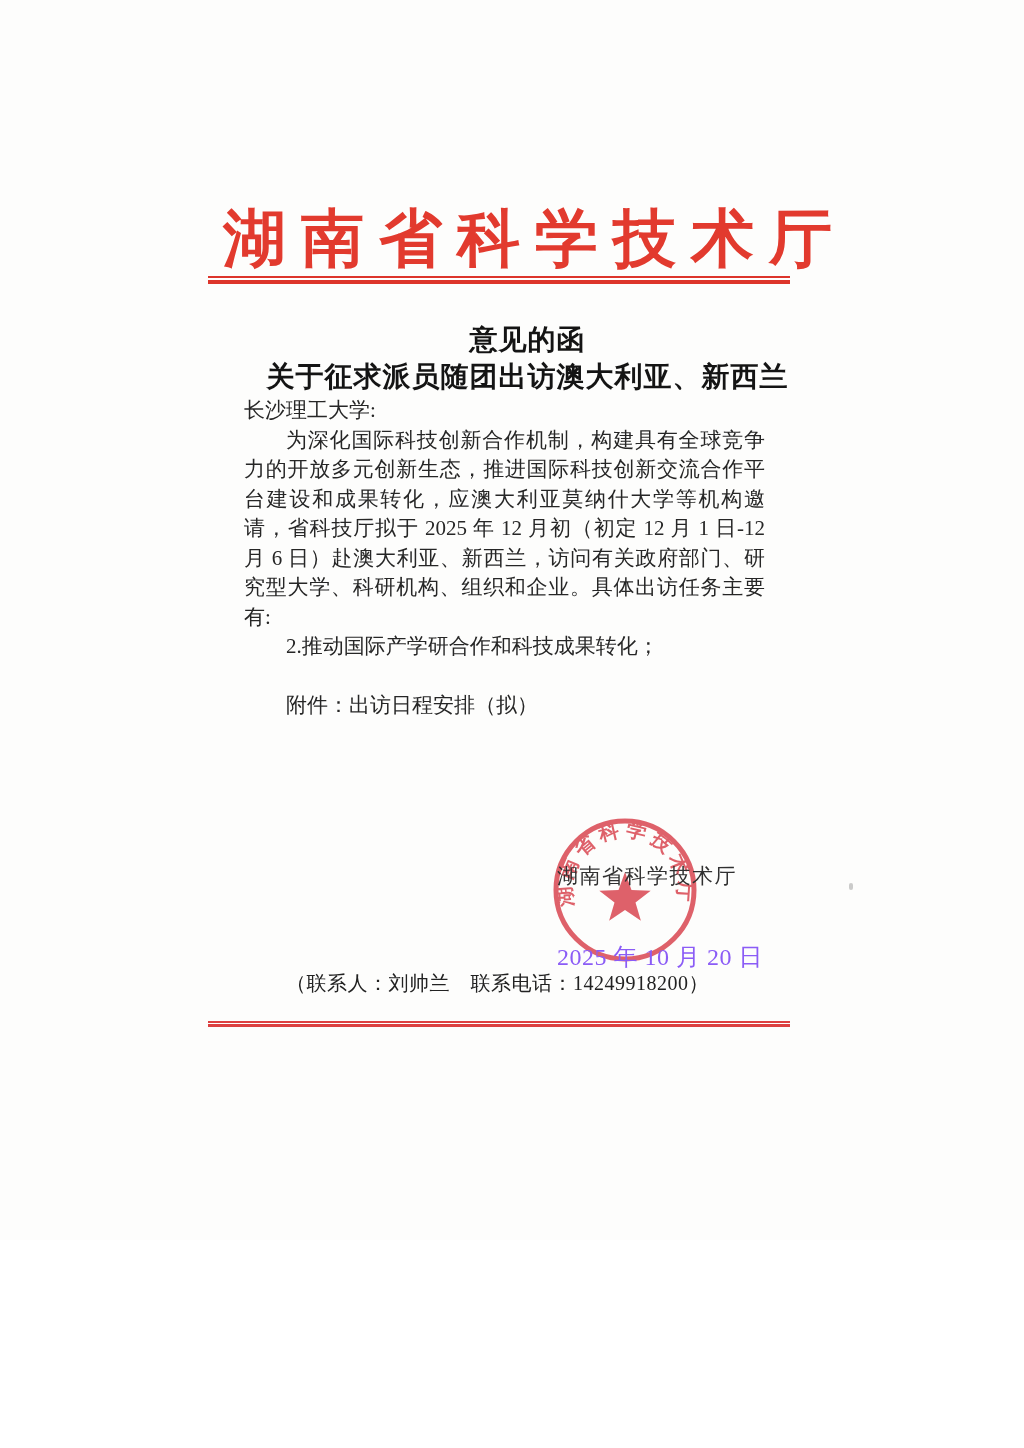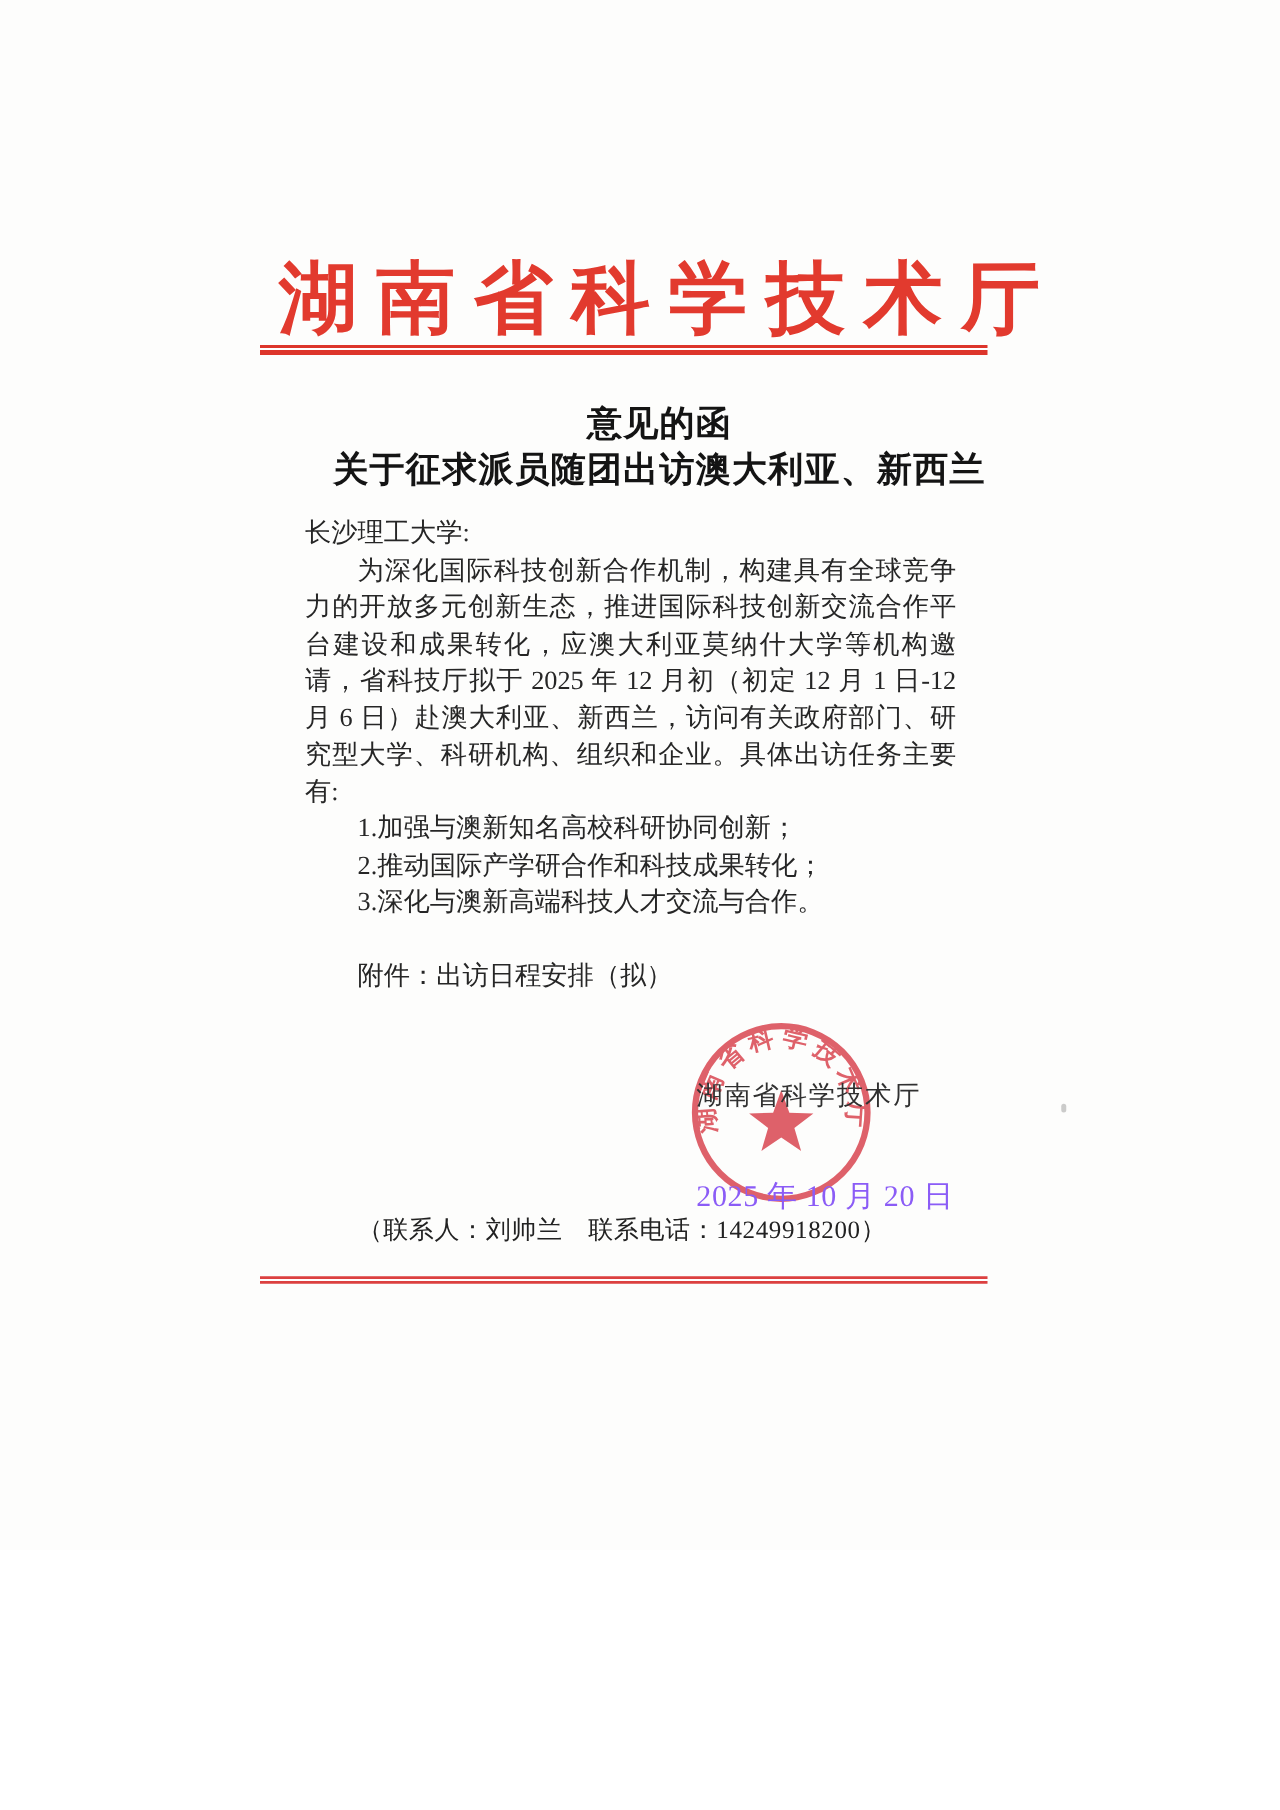--- a/index.html
+++ b/index.html
@@ -32,21 +32,21 @@
   }
   
   .doc-title{
     position:absolute;top:321px;left:0;width:100%;
     text-align:center;
     font-size:28px;font-weight:bold;color:#141414;
     line-height:37px;letter-spacing:1px;
   }
   
   .body-block{
-    position:absolute;left:244px;top:412px;width:521px;
+    position:absolute;left:244px;top:396px;width:521px;
     font-size:21px;line-height:29.5px;
     text-align:justify;
   }
   .body-block p{margin:0;}
   .body-block p.indent{text-indent:2em;}
   .attachment{margin-top:29.5px !important;text-indent:2em;}
   
   .seal{position:absolute;left:550px;top:815px;width:150px;height:150px;}
   .sig-org{
     position:absolute;left:557px;top:862px;
@@ -76,23 +76,21 @@
   <div class="rule rule-top"></div>
 
   <div class="doc-title">
     <div>意见的函</div>
     <div>关于征求派员随团出访澳大利亚、新西兰</div>
   </div>
 
   <div class="body-block">
     <p>长沙理工大学:</p>
     <p class="indent">为深化国际科技创新合作机制，构建具有全球竞争力的开放多元创新生态，推进国际科技创新交流合作平台建设和成果转化，应澳大利亚莫纳什大学等机构邀请，省科技厅拟于 2025 年 12 月初（初定 12 月 1 日-12 月 6 日）赴澳大利亚、新西兰，访问有关政府部门、研究型大学、科研机构、组织和企业。具体出访任务主要有:</p>
-    <p class="indent">1.加强与澳新知名高校科研协同创新；</p>
     <p class="indent">2.推动国际产学研合作和科技成果转化；</p>
-    <p class="indent">3.深化与澳新高端科技人才交流与合作。</p>
     <p class="attachment">附件：出访日程安排（拟）</p>
   </div>
 
   <div class="seal">
     <svg width="150" height="150" viewBox="0 0 150 150">
       <g opacity="0.82">
         <circle cx="75" cy="75" r="69" fill="none" stroke="#d8404b" stroke-width="5"></circle>
         <defs>
           <path id="sealArc" d="M 28.7 101.8 A 53.5 53.5 0 1 1 121.3 101.8" fill="none"></path>
         </defs>

